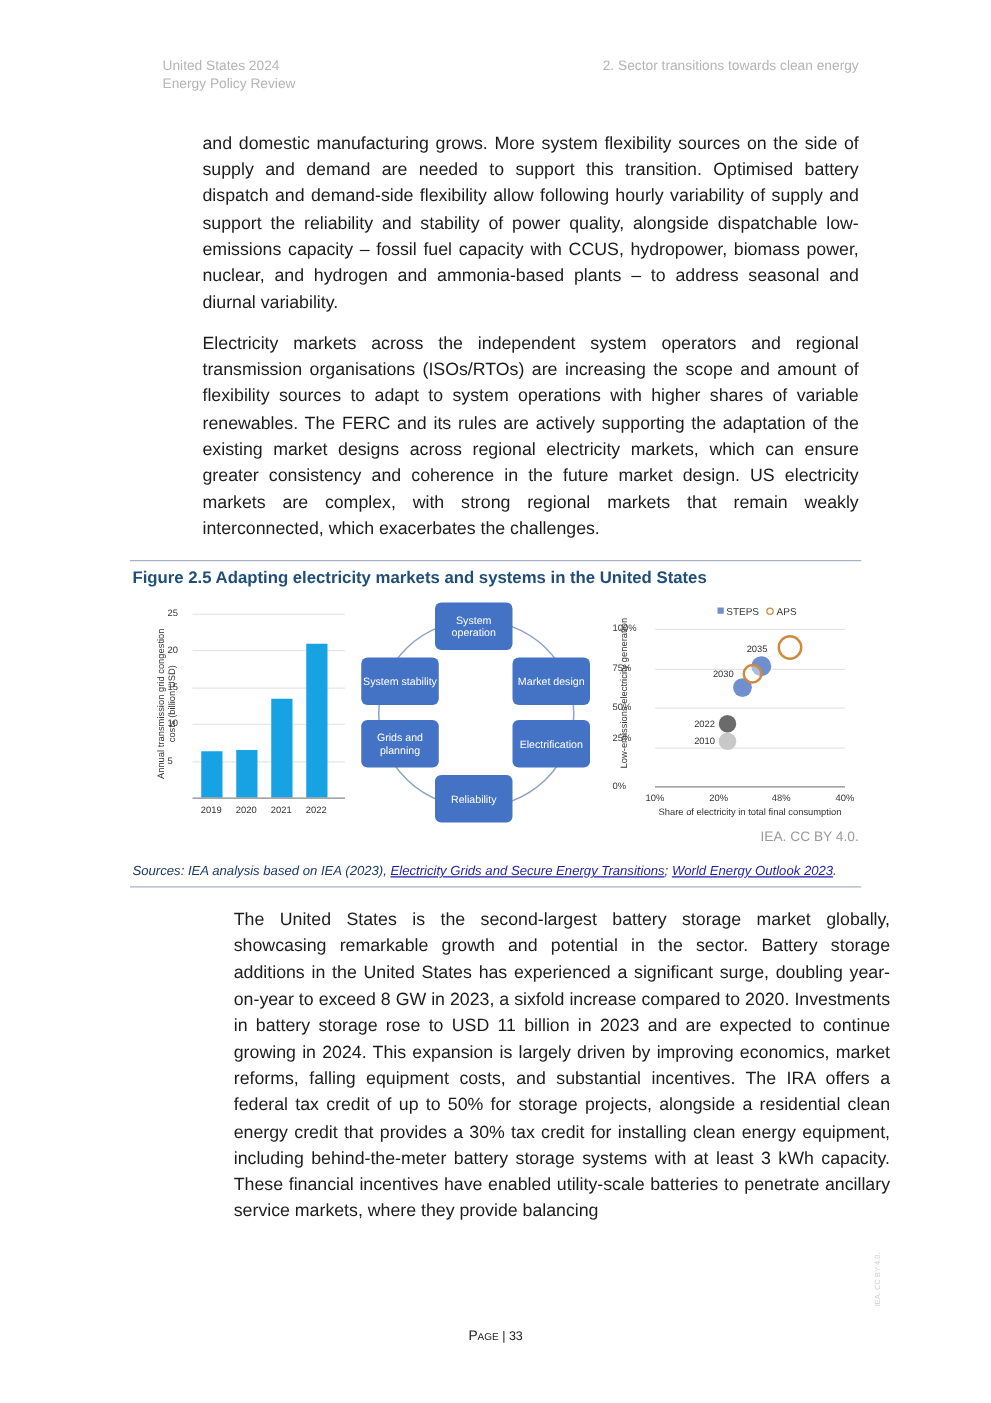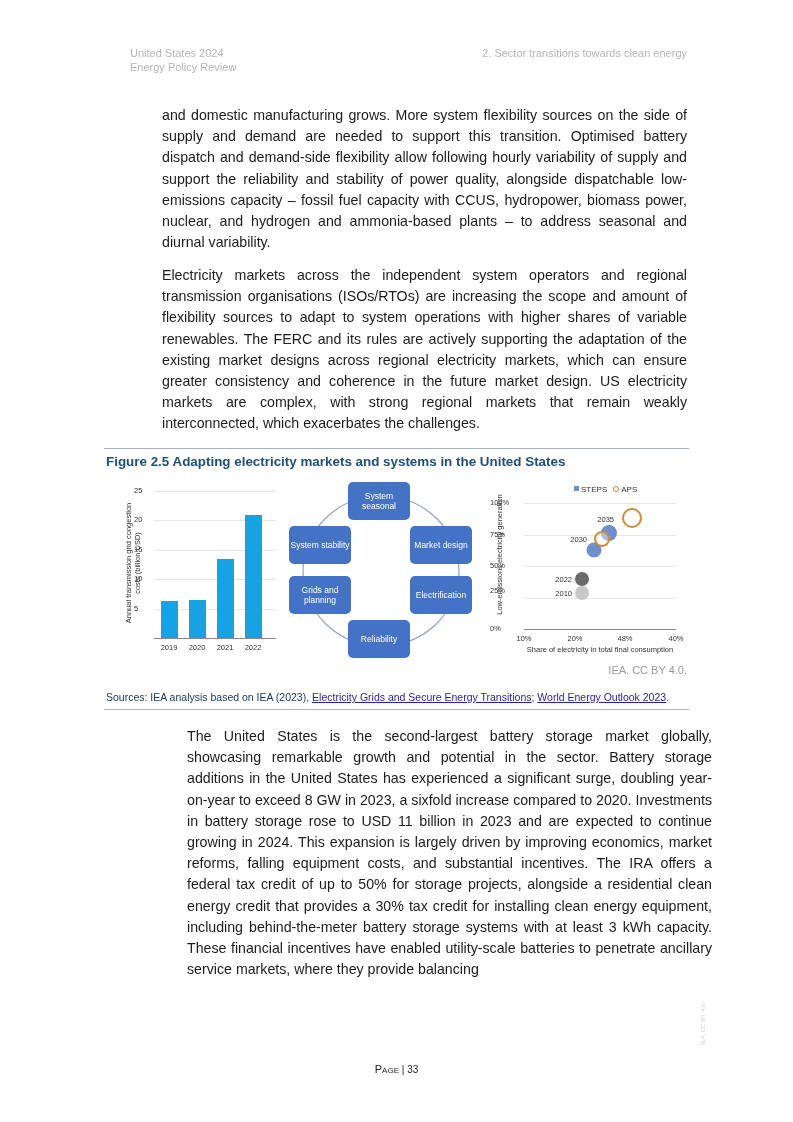--- a/index.html
+++ b/index.html
@@ -40,21 +40,21 @@
   .sc-axis { position: absolute; left: 36px; width: 152px; top: 147px; height: 1px; background: #888; }
   .sc-xtick { position: absolute; top: 152px; width: 30px; text-align: center; font-size: 7.5px; color: #333; }
   .sc-xlabel { position: absolute; left: 36px; top: 163px; width: 152px; text-align: center; font-size: 7.5px; color: #333; }
   .legend { position: absolute; left: 86px; top: 3px; font-size: 8px; color: #333; white-space: nowrap; }
   .lg-dot { display: inline-block; width: 5px; height: 5px; background: #6f8fce; margin-right: 2px; vertical-align: 1px; }
   .lg-ring { display: inline-block; width: 6px; height: 6px; border: 1.3px solid #d08a3e; border-radius: 50%; margin: 0 2px 0 6px; vertical-align: 0px; }
   .pt { position: absolute; border-radius: 50%; transform: translate(-50%, -50%); }
   .pt-label { position: absolute; font-size: 7.5px; color: #333; transform: translate(-100%, -50%); }
 
   .credit { position: absolute; right: 106px; top: 664px; font-size: 11px; color: #9a9a9a; }
-  .sources { position: absolute; left: 106px; top: 691px; font-size: 10.5px; color: #1a3a6b; }
+  .sources { position: absolute; left: 106px; top: 691px; font-size: 10.5px; color: #1a3a6b; font-style: italic; }
   .sources a { color: #1f1fa8; text-decoration: underline; }
   .fig-rule-bot { position: absolute; left: 104px; width: 585px; top: 709px; height: 1px; background: #a9b2c4; }
 
   .page-num { position: absolute; left: 0; width: 793px; top: 1063px; text-align: center; font-size: 10px; color: #222; }
   .page-num .sc { font-variant: small-caps; font-size: 11px; }
   .side-credit { position: absolute; left: 700px; top: 1045px; transform: rotate(-90deg); transform-origin: left top; font-size: 6px; color: #cfcfcf; white-space: nowrap; }
   .watermark { position: absolute; left: 8px; top: 1120px; font-size: 20px; color: #d0d0d0; font-weight: normal; letter-spacing: 1px; }
 </style>
 </head>
 <body>
@@ -91,21 +91,21 @@
   <div class="bc-xl" style="left:42px">2019</div>
   <div class="bc-xl" style="left:70px">2020</div>
   <div class="bc-xl" style="left:98px">2021</div>
   <div class="bc-xl" style="left:126px">2022</div>
 </div>
 
 <div class="cycle">
   <svg width="190" height="182">
     <ellipse cx="95" cy="91" rx="78" ry="75" fill="none" stroke="#8ea2c6" stroke-width="1.2"></ellipse>
   </svg>
-  <div class="cbox" style="left:62px;top:2px">System seasonal</div>
+  <div class="cbox" style="left:62px;top:2px">System operation</div>
   <div class="cbox" style="left:124px;top:46px">Market design</div>
   <div class="cbox" style="left:124px;top:96px">Electrification</div>
   <div class="cbox" style="left:62px;top:140px">Reliability</div>
   <div class="cbox" style="left:3px;top:96px">Grids and planning</div>
   <div class="cbox" style="left:3px;top:46px">System stability</div>
 </div>
 
 <div class="scatter">
   <div class="legend">
     <span class="lg-dot"></span><span>STEPS</span><span class="lg-ring"></span><span>APS</span>

